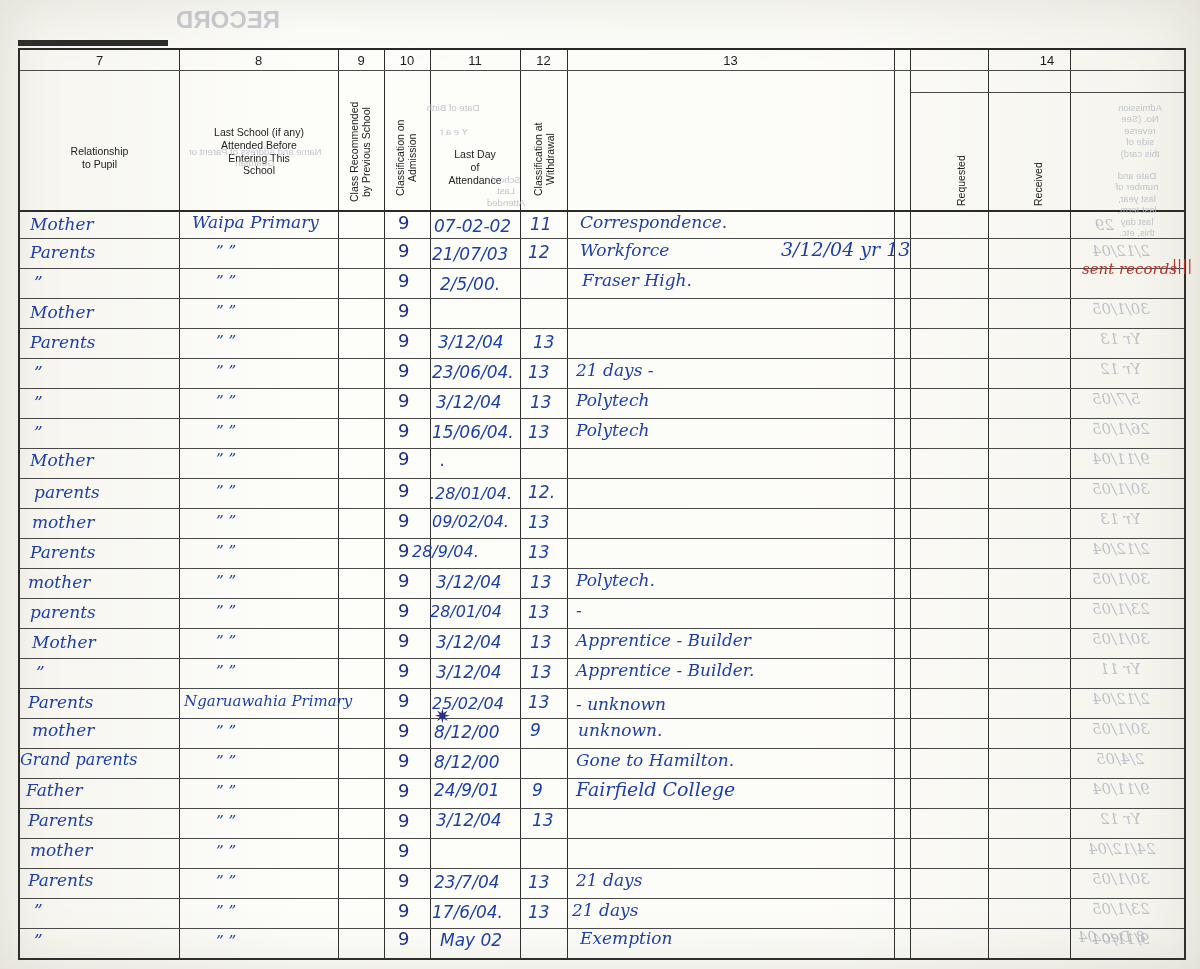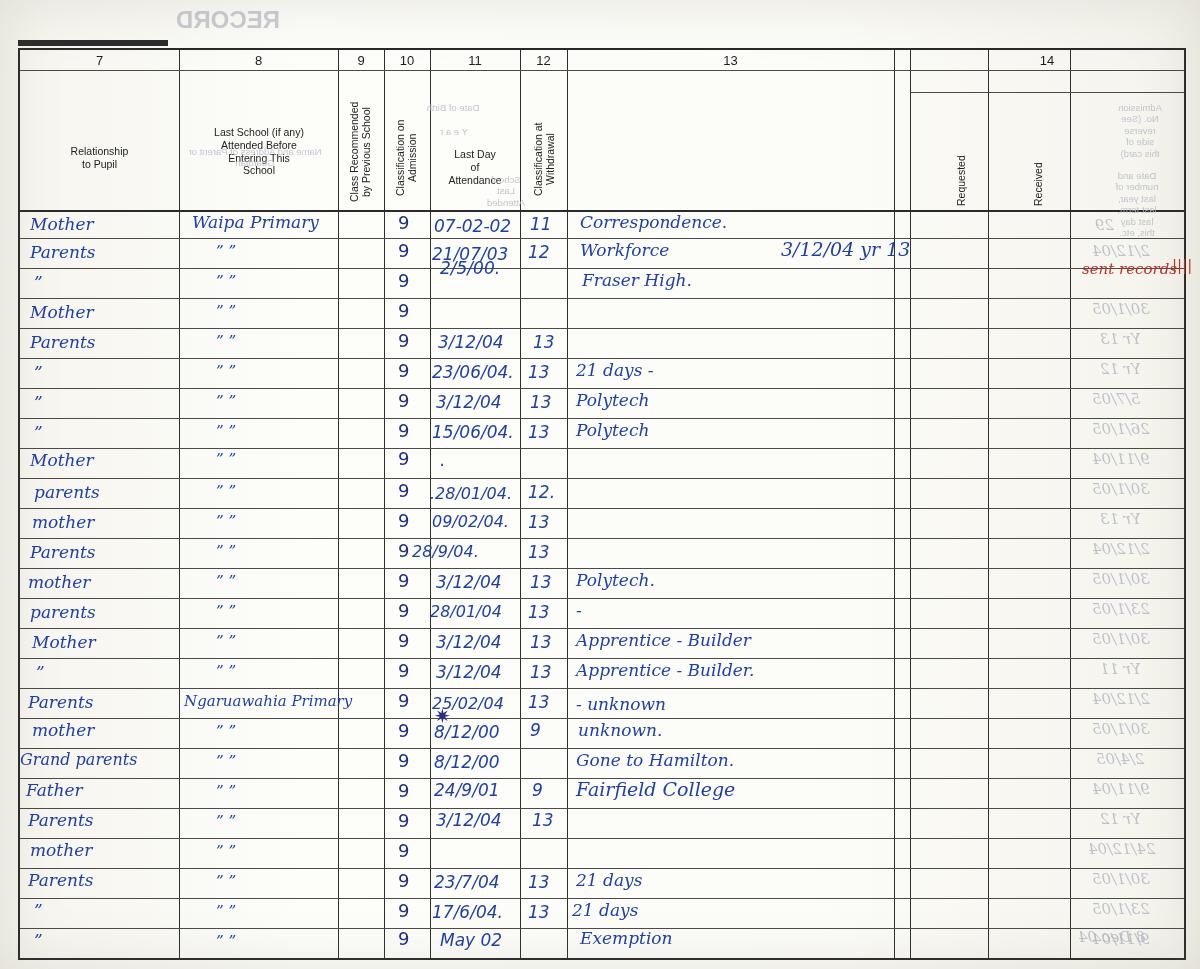--- a/index.html
+++ b/index.html
@@ -160,21 +160,21 @@
     <div class="hw ditto" style="left:196px;top:192px">”          ”</div>
     <div class="hw nine" style="left:378px;top:190px">9</div>
     <div class="hw num" style="left:412px;top:194px">21/07/03</div>
     <div class="hw num" style="left:508px;top:192px">12</div>
     <div class="hw" style="left:560px;top:190px">Workforce</div>
     <div class="hw big" style="left:761px;top:188px">3/12/04  yr 13</div>
 
     <div class="hw" style="left:14px;top:222px">”</div>
     <div class="hw ditto" style="left:196px;top:222px">”          ”</div>
     <div class="hw nine" style="left:378px;top:220px">9</div>
-    <div class="hw num" style="left:420px;top:208px">2/5/00.</div>
+    <div class="hw num" style="left:420px;top:224px">2/5/00.</div>
     <div class="hw" style="left:562px;top:220px">Fraser High.</div>
     <div class="hw red" style="left:1062px;top:212px;font-size:15px;line-height:1.05;white-space:pre-line">sent records</div>
     <div class="hw red" style="left:1152px;top:206px;font-size:15px">||||</div>
 
     <div class="hw" style="left:10px;top:252px">Mother</div>
     <div class="hw ditto" style="left:196px;top:252px">”          ”</div>
     <div class="hw nine" style="left:378px;top:250px">9</div>
 
     <div class="hw" style="left:10px;top:282px">Parents</div>
     <div class="hw ditto" style="left:196px;top:282px">”          ”</div>

